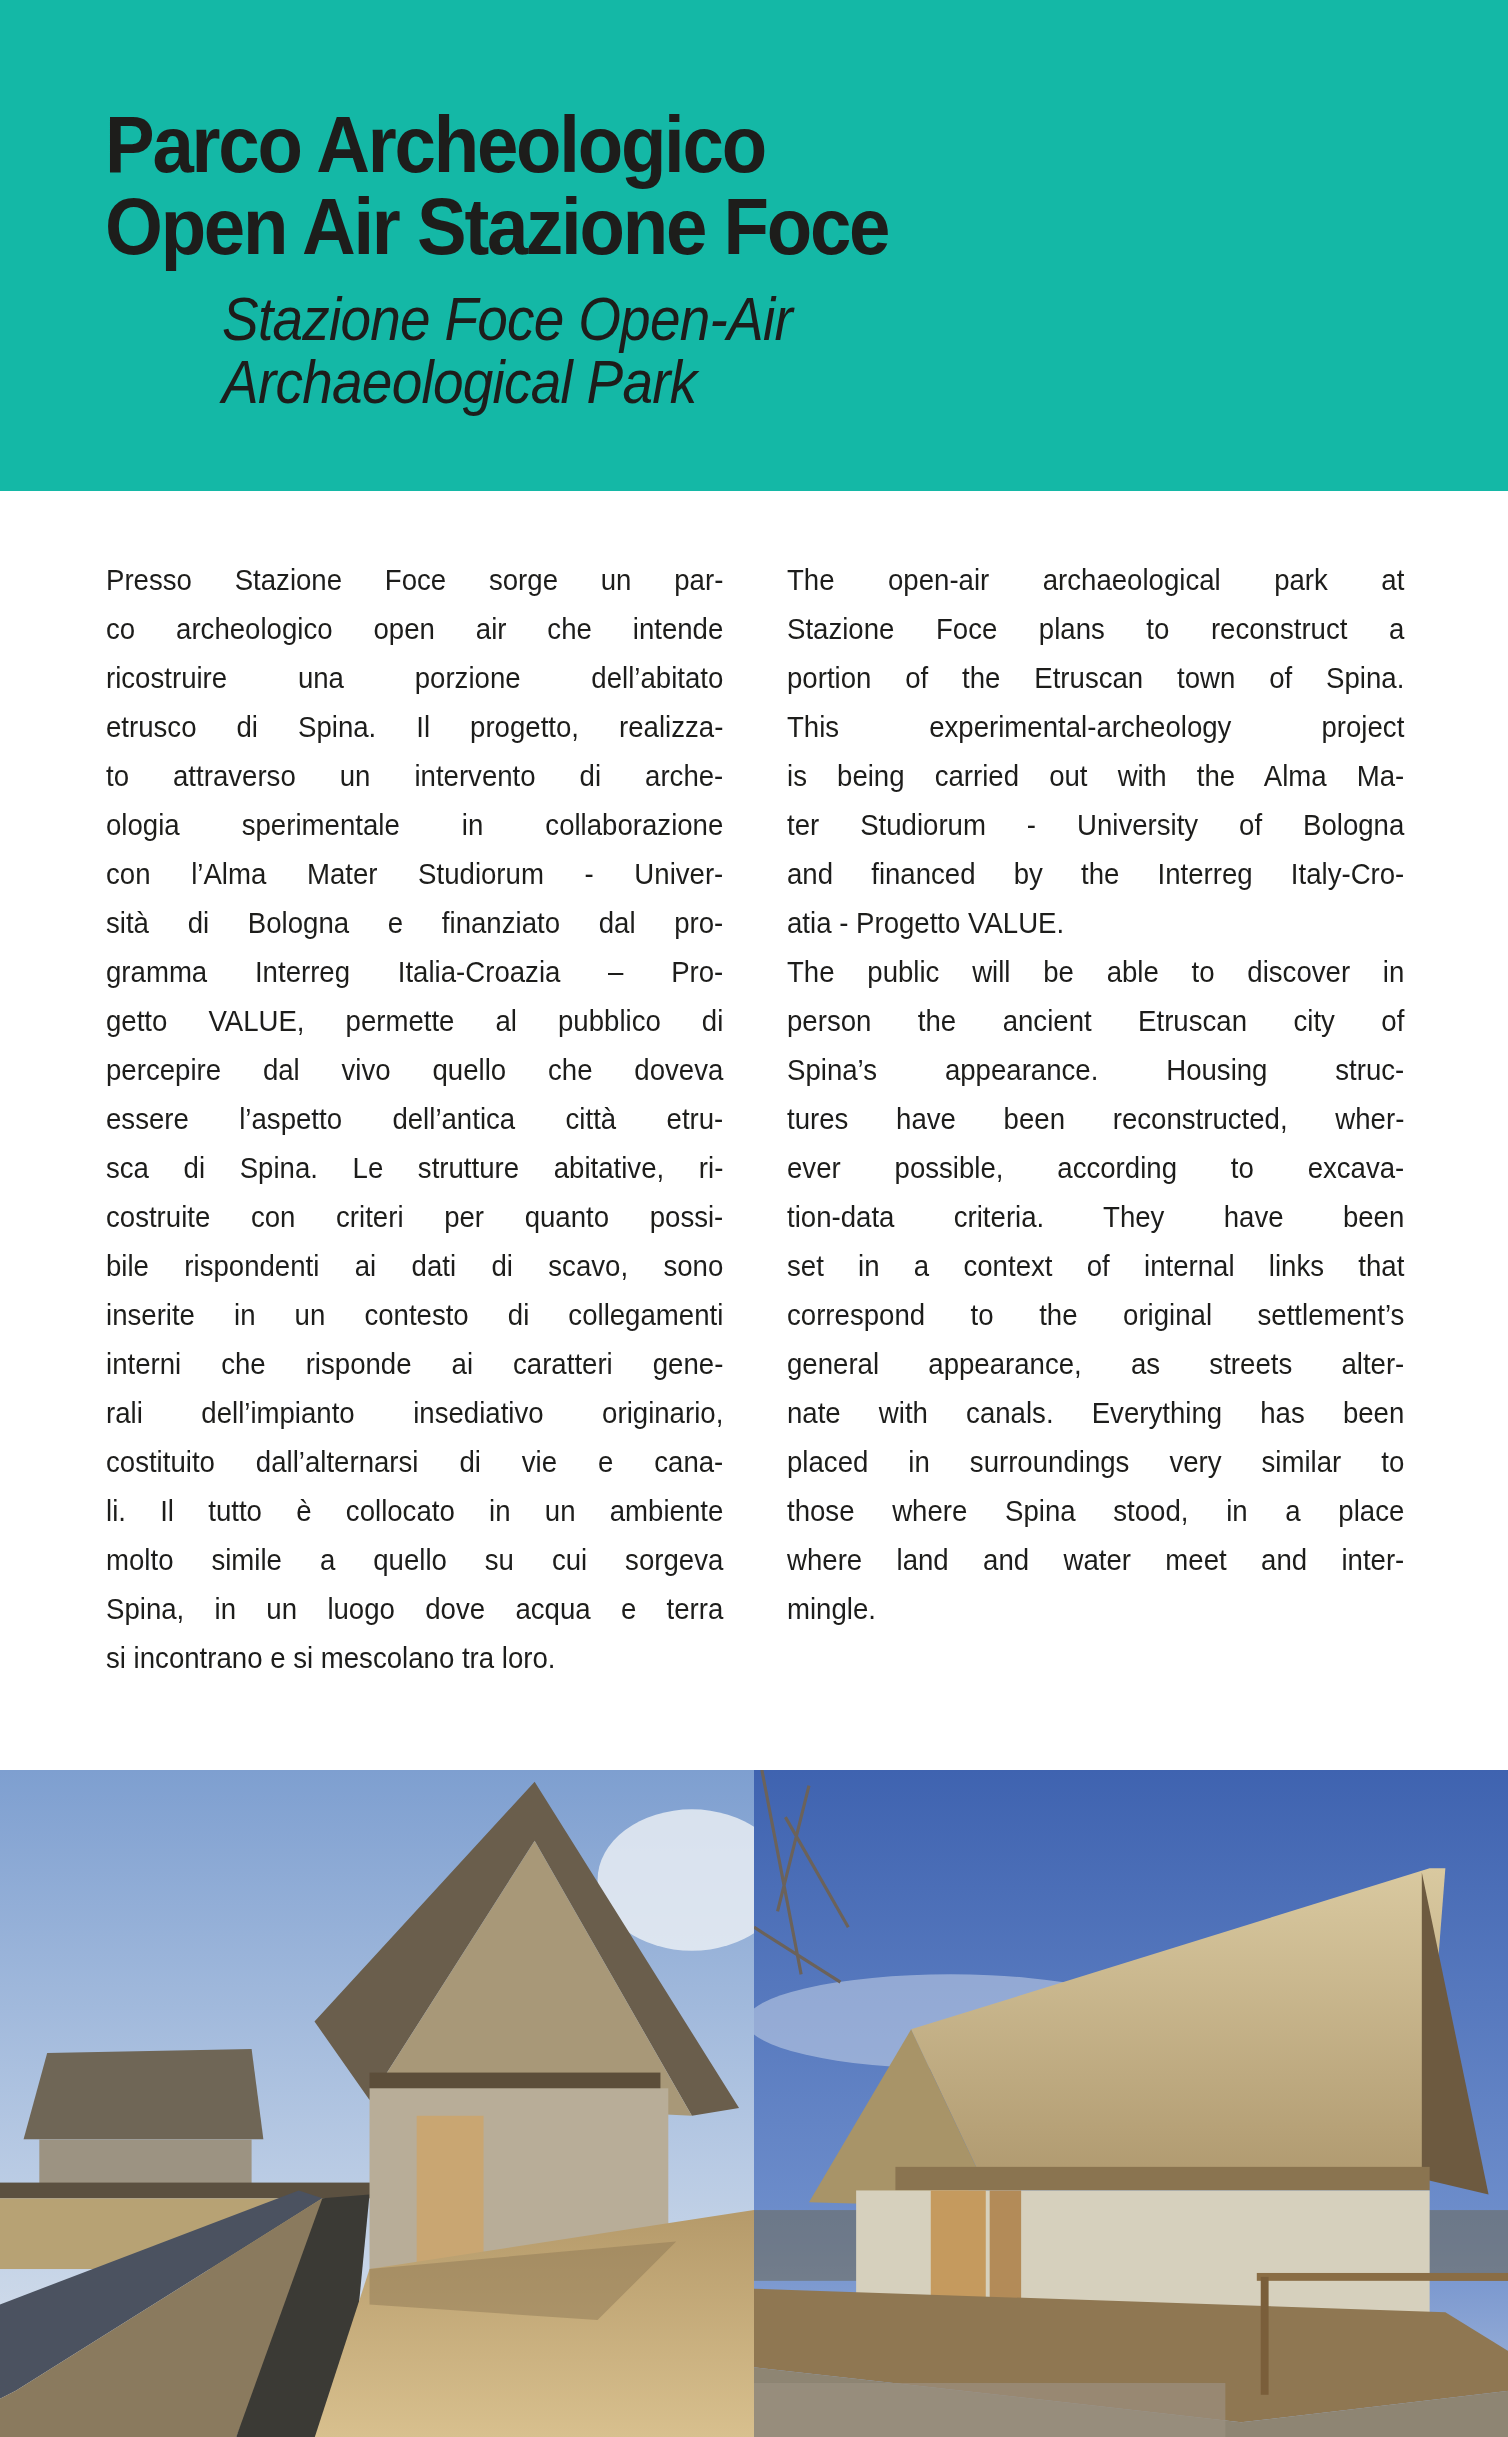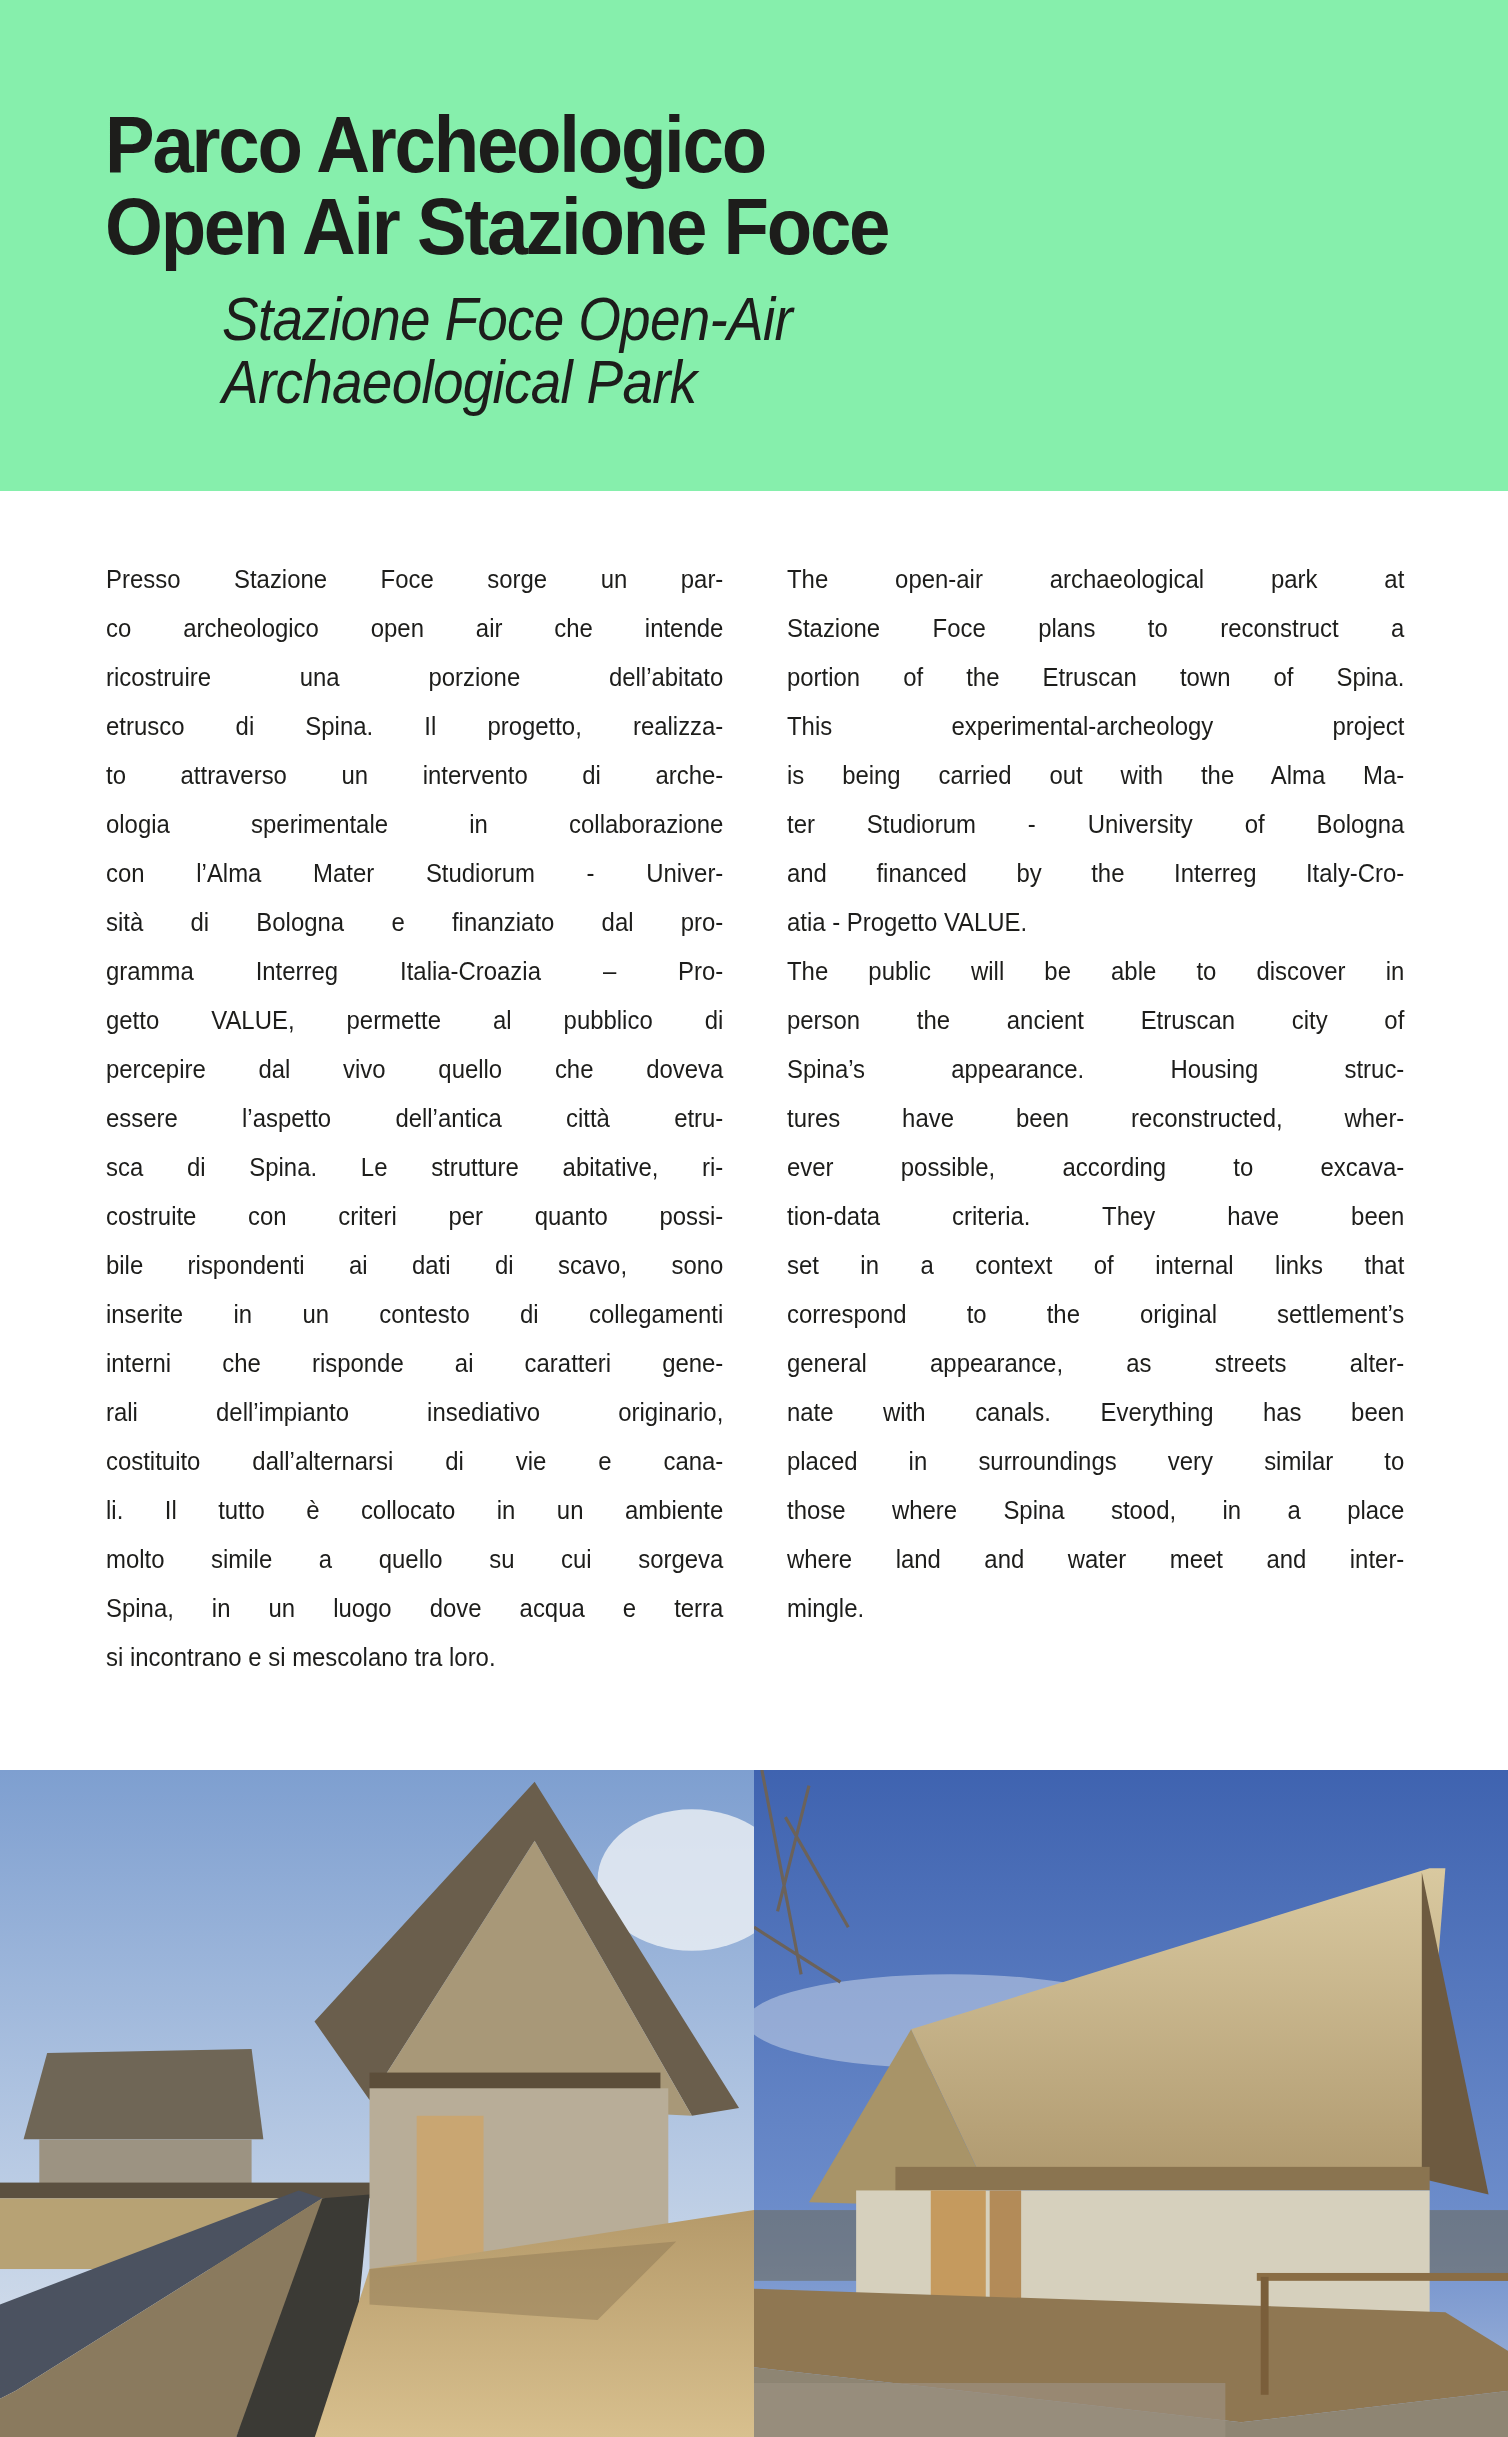--- a/index.html
+++ b/index.html
@@ -3,39 +3,39 @@
 <meta charset="utf-8">
 <style>
   html, body { margin: 0; padding: 0; }
   body {
     width: 1509px; height: 2438px; position: relative; overflow: hidden;
     background: #ffffff; color: #1d1d1b;
     font-family: "Liberation Sans", sans-serif;
   }
   .header {
     position: absolute; left: 0; top: 0; width: 1509px; height: 491px;
-    background: #86efac;
+    background: #14b8a6;
   }
   .title {
     position: absolute; left: 105px; top: 104px; margin: 0;
     font-family: "Liberation Sans", sans-serif; font-weight: bold;
     font-size: 80px; line-height: 82px; letter-spacing: -2.4px;
     color: #1d1d1b; transform: scaleX(0.93); transform-origin: left top;
     white-space: nowrap;
   }
   .subtitle {
     position: absolute; left: 222px; top: 288px; margin: 0;
     font-family: "Liberation Sans", sans-serif; font-style: italic; font-weight: normal;
     font-size: 61px; line-height: 63px; letter-spacing: -0.8px;
     color: #1d1d1b; transform: scaleX(0.9); transform-origin: left top;
     white-space: nowrap;
   }
   .col {
     position: absolute; top: 555px;
-    font-size: 26px; line-height: 49px; color: #1d1d1b;
+    font-size: 30px; line-height: 49px; color: #1d1d1b;
   }
   .col .line { display: block; white-space: nowrap; height: 49px; }
   .col .line.j { text-align: justify; text-align-last: justify; }
   .col-it { left: 106px; width: 618px; font-style: normal; }
   .col-en { left: 787px; width: 618px; }
   .col-inner { transform: scaleX(0.92); transform-origin: left top; width: 671px; }
 
   .photos { position: absolute; left: 0; top: 1770px; width: 1509px; height: 668px; }
   .photo { position: absolute; top: 0; height: 668px; overflow: hidden; }
   .photo-left { left: 0; width: 754px; }

